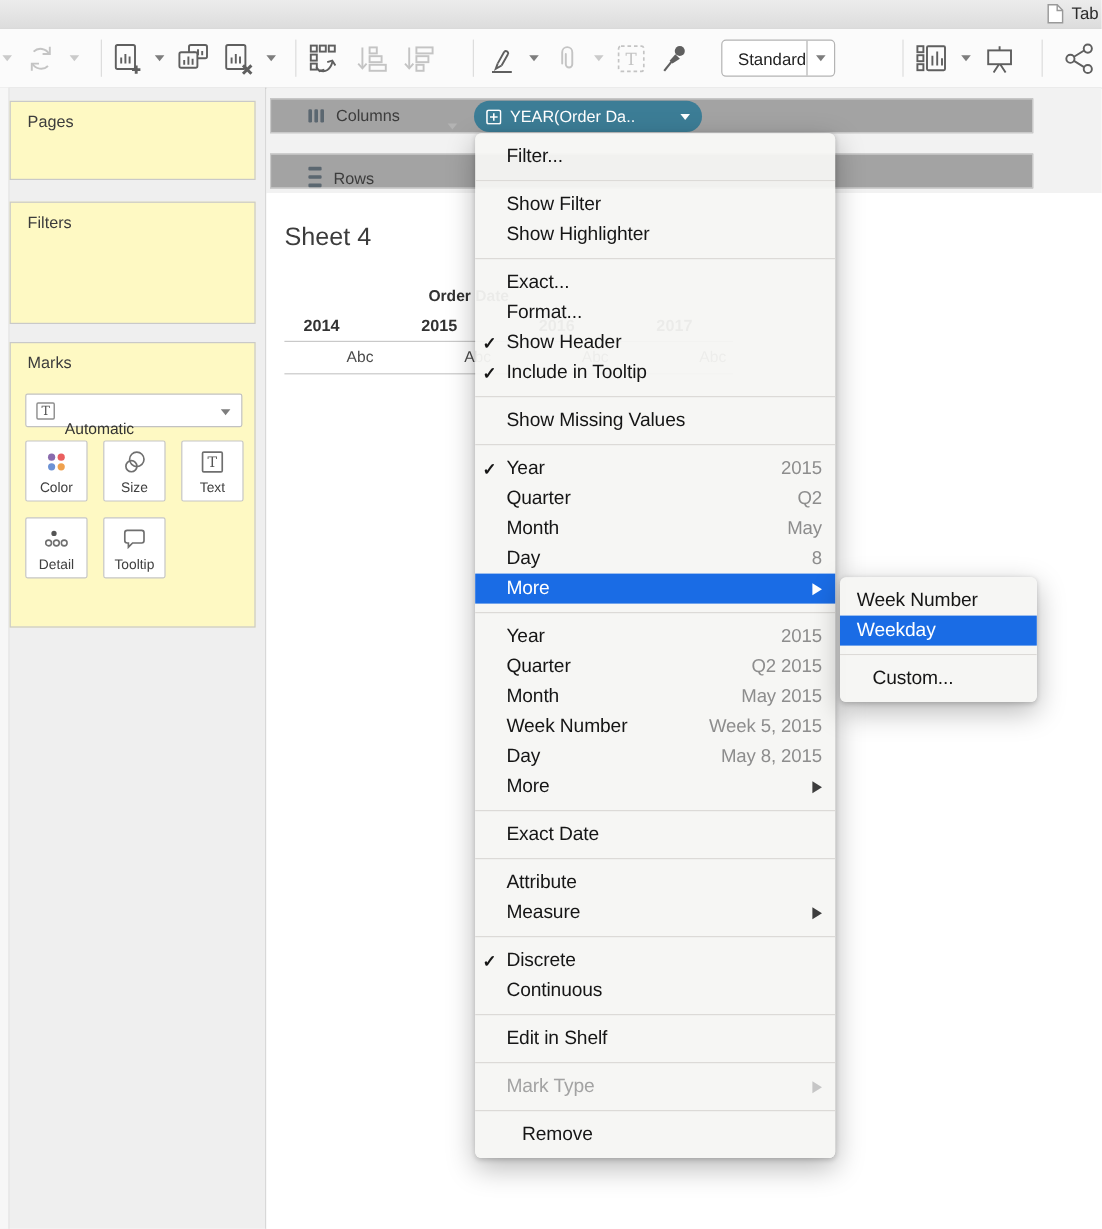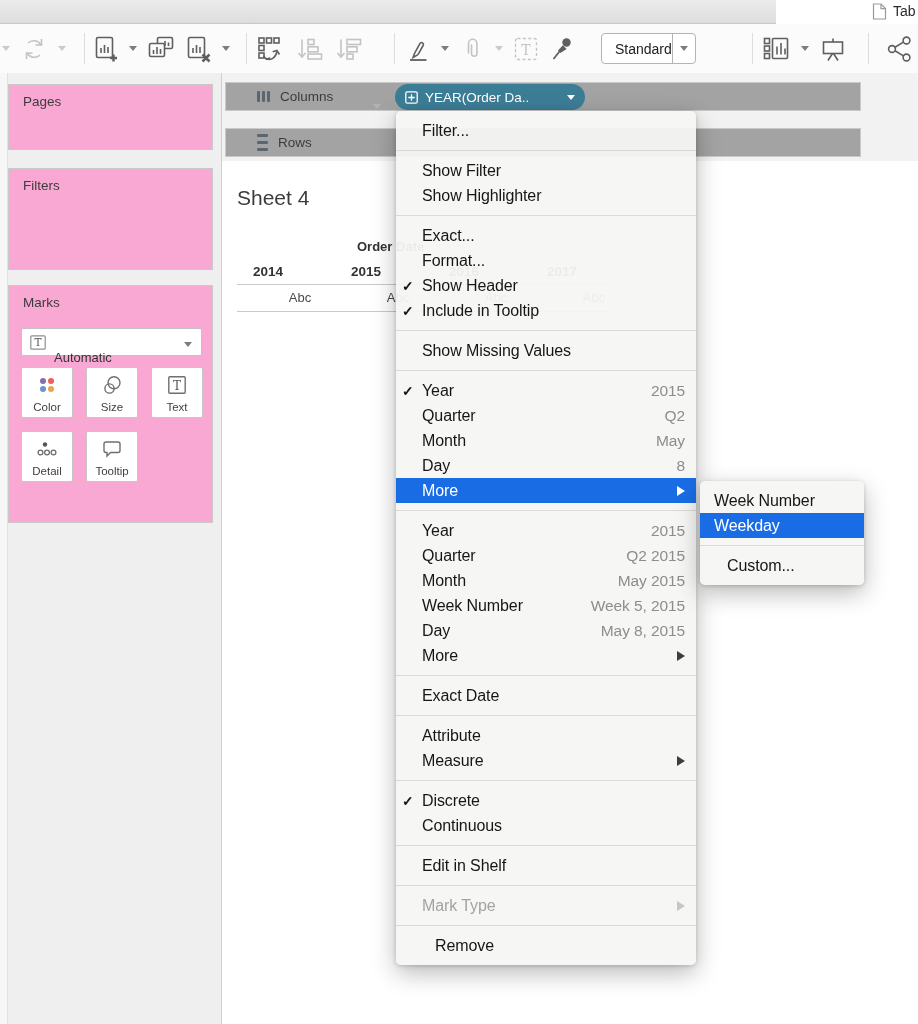--- a/index.html
+++ b/index.html
@@ -1,19 +1,19 @@
 <!DOCTYPE html>
 <html style="--pill-bg: #3c7d96; --highlight: #1a6ce5; --menu-bg: rgba(246,245,243,0.95);"><head>
 <meta charset="utf-8">
 <style>
   html,body{margin:0;padding:0;}
   body{width:918px;height:1024px;position:relative;overflow:hidden;background:#fff;
        font-family:"Liberation Sans", sans-serif; -webkit-font-smoothing:antialiased;}
   
-  .titlebar{position:absolute;left:0;top:0;width:776px;height:23px;
+  .titlebar{position:absolute;left:0;top:0;width:918px;height:23px;
     background:linear-gradient(#ececec,#dddddd);border-bottom:1px solid #c9c9c9;}
   .doc-icon{position:absolute;left:872px;top:3px;}
   .title-text{position:absolute;left:893px;top:3px;font-size:14px;color:#2b2b2b;white-space:nowrap;}
   
   .toolbar{position:absolute;left:0;top:24px;width:918px;height:49px;background:#fbfbfb;
     border-bottom:1px solid #cbcbcb;}
   .tb-group{position:absolute;top:0;height:100%;display:flex;align-items:center;gap:9px;}
   .tb-icon{display:inline-flex;align-items:center;justify-content:center;color:#5f5f5f;}
   .tb-icon.disabled{color:#c4c4c4;}
   .tb-divider{position:absolute;top:9px;width:1px;height:31px;background:#ddd;}
@@ -22,41 +22,41 @@
   .tb-icon.disabled .caret{border-top-color:#cacaca;}
   .fit-box{position:absolute;left:601px;top:9px;width:93px;height:29px;background:#fff;
     border:1px solid #b4b4b4;border-radius:4px;display:flex;align-items:center;}
   .fit-value{flex:1;padding-left:13px;font-size:14px;color:#222;}
   .fit-caret-zone{width:26px;height:100%;border-left:1px solid #b4b4b4;display:flex;
     align-items:center;justify-content:center;}
   
   .sidebar{position:absolute;left:0;top:73px;width:221px;height:951px;background:#efefef;}
   .sidebar-edge{position:absolute;left:0;top:0;width:7px;height:100%;background:#f7f7f7;border-right:1px solid #e2e2e2;}
   .side-divider{position:absolute;left:221px;top:73px;width:1px;height:951px;background:#cfcfcf;}
-  .panel{position:absolute;left:8px;width:205px;background:#f9a8d4;border:1px solid #c9c9c9;box-sizing:border-box;}
+  .panel{position:absolute;left:8px;width:205px;background:#fef9c3;border:1px solid #c9c9c9;box-sizing:border-box;}
   .panel-label{position:absolute;left:14px;top:9px;font-size:13.5px;color:#3c3c3c;}
   #pages-panel{top:11px;height:66px;}
   #filters-panel{top:95px;height:102px;}
   #marks-panel{top:212px;height:238px;}
   .mark-dropdown{position:absolute;left:12px;top:42px;width:181px;height:28px;background:#fff;
     border:1px solid #c2c2c2;border-radius:2px;display:flex;align-items:center;box-sizing:border-box;}
   .mark-dropdown .t-ic{margin:0 8px 0 8px;}
   .mark-dropdown .md-label{flex:1;font-size:13px;color:#333;margin-top:30px;}
   .mark-dropdown .md-caret{padding-right:9px;}
   .marks-grid{position:absolute;left:12px;top:81px;width:190px;display:flex;flex-wrap:wrap;gap:13px 13px;}
   .mark-btn{width:52px;height:51px;background:#fff;border:1px solid #c6c6c6;border-radius:2px;
     box-sizing:border-box;display:flex;flex-direction:column;align-items:center;justify-content:flex-end;padding-bottom:4px;}
   .mark-btn .mb-icon{flex:1;display:flex;align-items:center;justify-content:center;}
   .mark-btn .mb-label{font-size:11.5px;color:#404040;}
   
   .canvas-top{position:absolute;left:222px;top:73px;width:696px;height:88px;background:#f2f2f2;}
   .worksheet{position:absolute;left:222px;top:161px;width:696px;height:863px;background:#fff;}
   .shelf{position:absolute;left:225px;width:636px;height:29px;background:#a3a3a3;border:1px solid #c9c9c9;
     box-sizing:border-box;display:flex;align-items:center;padding-left:20px;}
-  #columns-shelf{top:82px;} #rows-shelf{top:128px;}
+  #columns-shelf{top:82px;} #rows-shelf{top:128px;align-items:flex-end;}
   .shelf-icon{margin-left:11px;display:inline-flex;gap:2px;}
   .shelf-icon .vbar{width:3px;height:11px;background:#5b6770;border-radius:1px;}
   .shelf-icon.rows{flex-direction:column;}
   .shelf-icon .hbar{width:11px;height:3px;background:#5b6770;border-radius:1px;}
   .shelf-label{margin-left:10px;font-size:13.5px;color:#3c3c3c;}
   .shelf-caret{position:absolute;left:147px;top:12px;}
   .shelf-caret .caret{border-top-color:#b3b3b3;}
   .pill{position:absolute;left:395px;top:84px;width:190px;height:26px;border-radius:13px;
     background:var(--pill-bg,#3c7d96);display:flex;align-items:center;padding:0 10px;box-sizing:border-box;z-index:5;}
   .pill-label{color:#fff;font-size:13.5px;margin-left:7px;white-space:nowrap;flex:1;}

